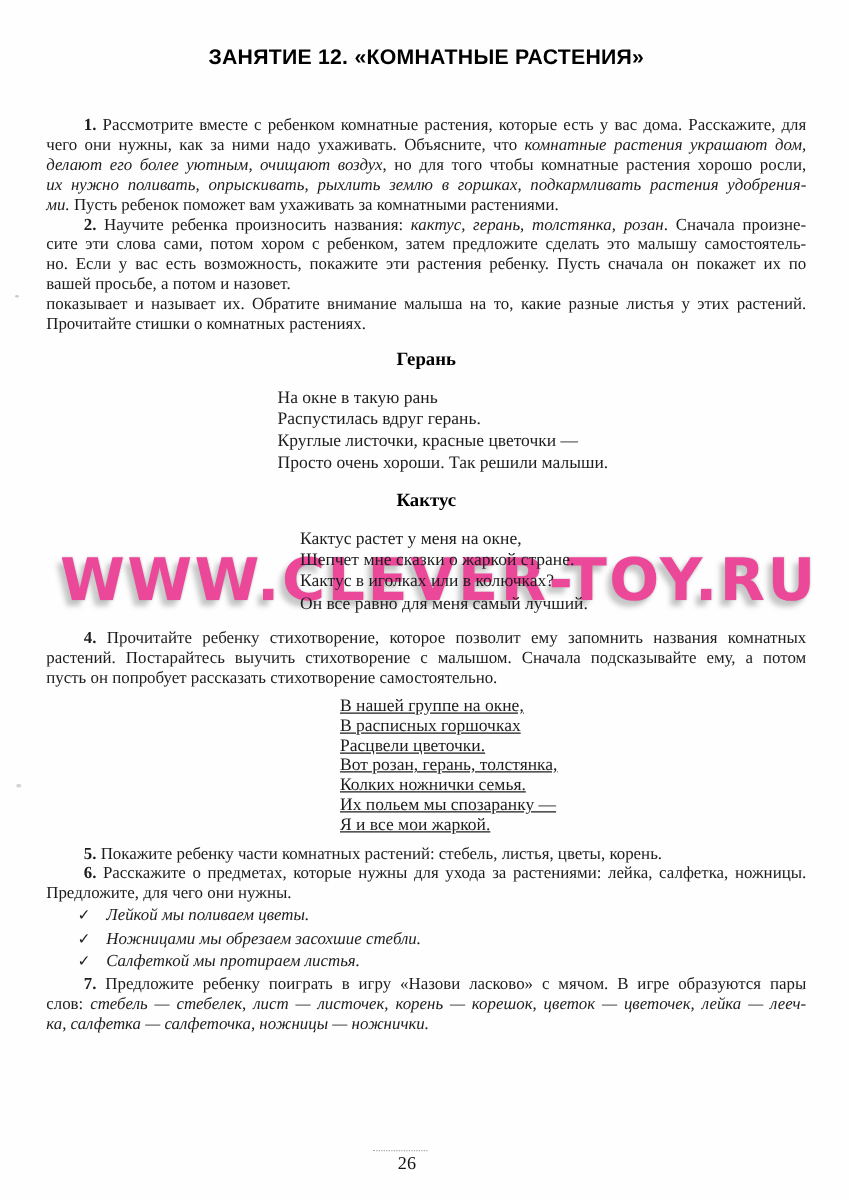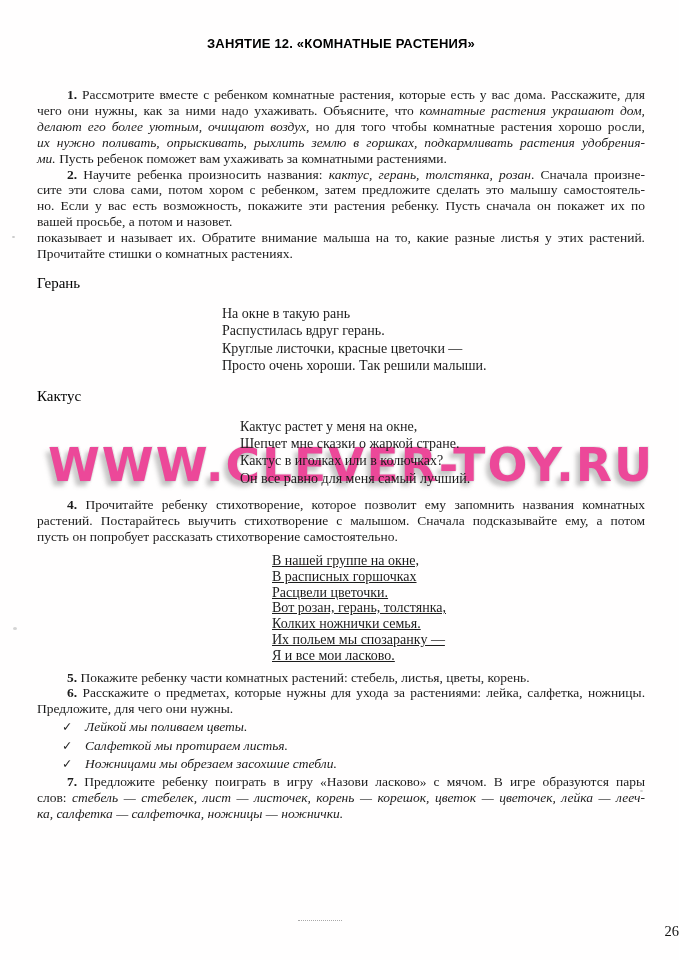--- a/index.html
+++ b/index.html
@@ -29,38 +29,39 @@
   }
   .content{
     position:absolute;
     left:37px;right:34px;top:36px;
     z-index:1;
   }
   .title{
     text-align:center;
     font-family:"Liberation Sans", sans-serif;
     font-weight:bold;
-    font-size:13px;
+    font-size:17px;
     letter-spacing:0.2px;
     color:#000;
     margin-bottom:36px;
   }
   .para{margin:0;}
   .pline{
     font-size:13.5px;
     line-height:15.9px;
     text-align:justify;
     text-align-last:justify;
   }
   .pline.last{text-align-last:left;}
   .pline.first{text-indent:30px;}
   .pline .b{font-weight:bold;}
   .pline .i{font-style:italic;}
   .heading{
-    font-weight:normal;
+    text-align:center;
+    font-weight:bold;
     font-size:15px;
     color:#000;
     margin-top:13px;
     margin-bottom:13px;
   }
   .poem{margin-top:4px;margin-bottom:10px;}
   .poem .vline{
     font-size:14px;
     line-height:17.4px;
   }
@@ -81,21 +82,21 @@
     font-style:normal;
     font-family:"DejaVu Sans", sans-serif;
     font-size:12.5px;
     color:#222;
   }
   .footer{
     position:absolute;
     left:0;right:0;
     top:920px;
     z-index:1;
-    text-align:right;
+    text-align:center;
   }
   .footrule{
     width:44px;
     margin:0 auto;
     margin-left:298px;
     border-top:1px dotted #a9a9a9;
     height:0;
   }
   .pagenum{
     margin-top:2px;
@@ -155,33 +156,33 @@
           <div class="pline" data-name="text-line"><span data-name="text-run">растений. Постарайтесь выучить стихотворение с малышом. Сначала подсказывайте ему, а потом</span></div>
           <div class="pline last" data-name="text-line"><span data-name="text-run">пусть он попробует рассказать стихотворение самостоятельно.</span></div>
         </div>
         <div class="poem" data-name="poem-group">
           <div class="vline" data-name="poem-line">В нашей группе на окне,</div>
           <div class="vline" data-name="poem-line">В расписных горшочках</div>
           <div class="vline" data-name="poem-line">Расцвели цветочки.</div>
           <div class="vline" data-name="poem-line">Вот розан, герань, толстянка,</div>
           <div class="vline" data-name="poem-line">Колких ножнички семья.</div>
           <div class="vline" data-name="poem-line">Их польем мы спозаранку —</div>
-          <div class="vline" data-name="poem-line">Я и все мои ласково.</div>
+          <div class="vline" data-name="poem-line">Я и все мои жаркой.</div>
         </div>
         <div class="para" data-name="paragraph-5">
           <div class="pline first last" data-name="text-line"><span data-name="text-run" class="b">5. </span><span data-name="text-run">Покажите ребенку части комнатных растений: стебель, листья, цветы, корень.</span></div>
         </div>
         <div class="para" data-name="paragraph-6">
           <div class="pline first" data-name="text-line"><span data-name="text-run" class="b">6. </span><span data-name="text-run">Расскажите о предметах, которые нужны для ухода за растениями: лейка, салфетка, ножницы.</span></div>
           <div class="pline last" data-name="text-line"><span data-name="text-run">Предложите, для чего они нужны.</span></div>
         </div>
         <div class="checklist" data-name="care-items-checklist">
           <div class="citem" data-name="checklist-item"><span class="cmark" data-name="checkmark-icon">✓</span><span class="ctext" data-name="checklist-item-text">Лейкой мы поливаем цветы.</span></div>
+          <div class="citem" data-name="checklist-item"><span class="cmark" data-name="checkmark-icon">✓</span><span class="ctext" data-name="checklist-item-text">Ножницами мы обрезаем засохшие стебли.</span></div>
           <div class="citem" data-name="checklist-item"><span class="cmark" data-name="checkmark-icon">✓</span><span class="ctext" data-name="checklist-item-text">Салфеткой мы протираем листья.</span></div>
-          <div class="citem" data-name="checklist-item"><span class="cmark" data-name="checkmark-icon">✓</span><span class="ctext" data-name="checklist-item-text">Ножницами мы обрезаем засохшие стебли.</span></div>
         </div>
         <div class="para" data-name="paragraph-7">
           <div class="pline first" data-name="text-line"><span data-name="text-run" class="b">7. </span><span data-name="text-run">Предложите ребенку поиграть в игру «Назови ласково» с мячом. В игре образуются пары</span></div>
           <div class="pline" data-name="text-line"><span data-name="text-run">слов: </span><span data-name="text-run" class="i">стебель — стебелек, лист — листочек, корень — корешок, цветок — цветочек, лейка — лееч-</span></div>
           <div class="pline last" data-name="text-line"><span data-name="text-run" class="i">ка, салфетка — салфеточка, ножницы — ножнички.</span></div>
         </div>
       </div>
   </div>
 
   <div class="footer" data-name="page-footer">

